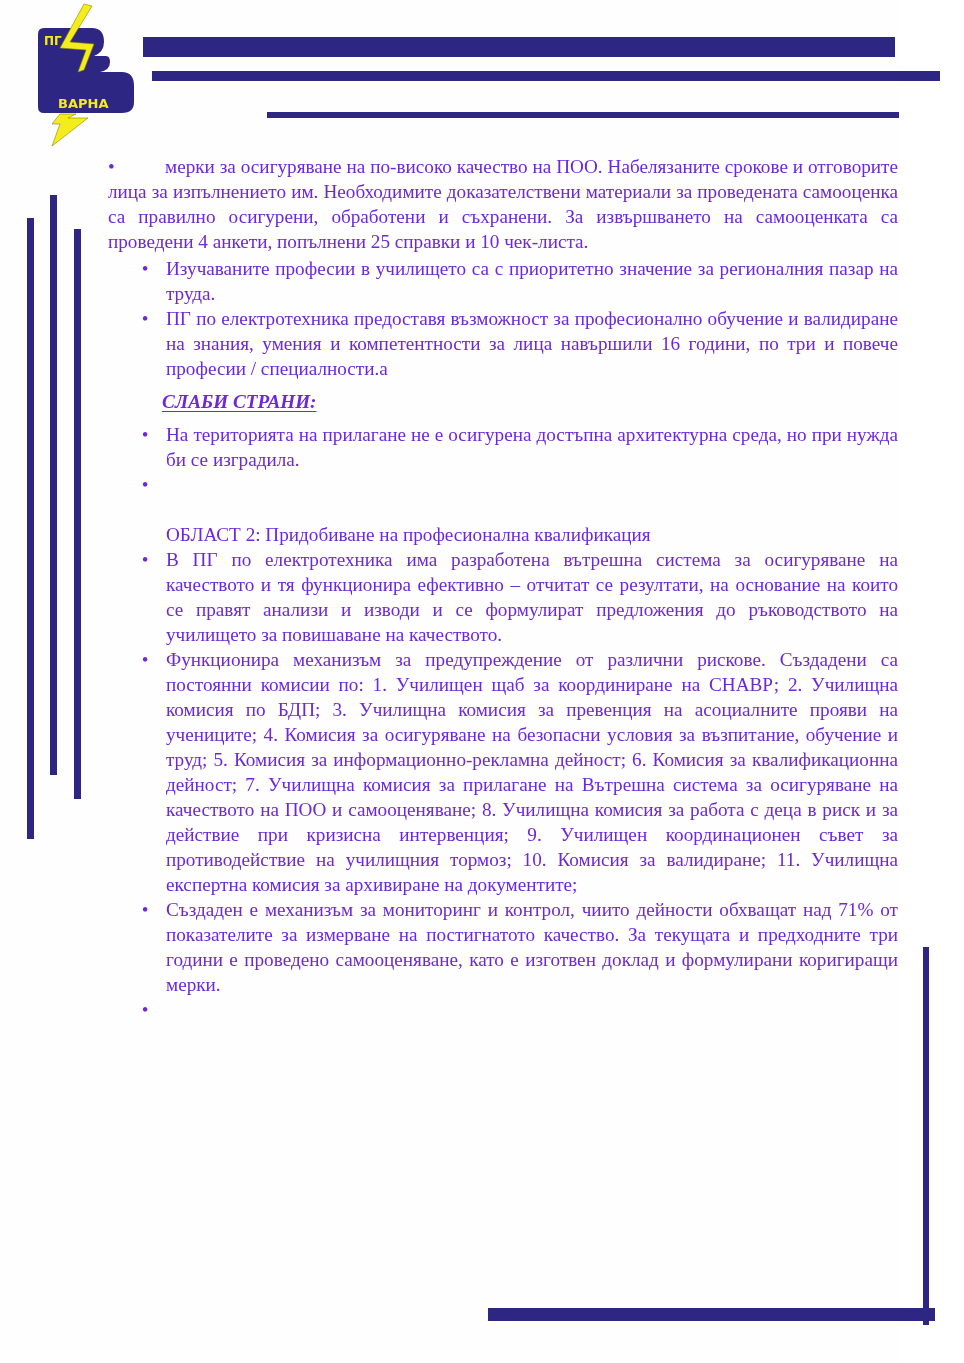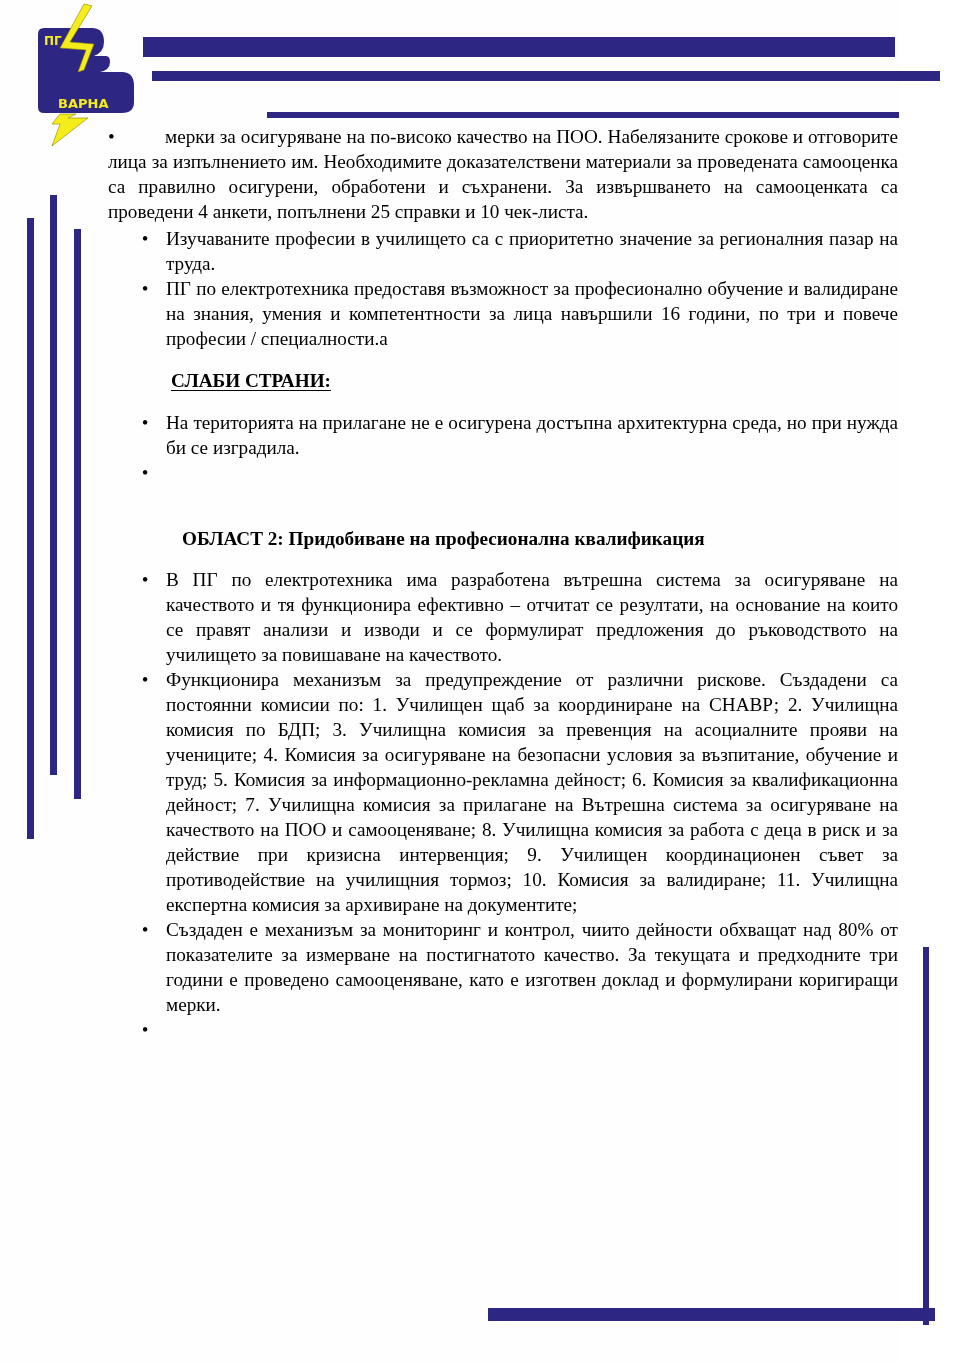--- a/index.html
+++ b/index.html
@@ -4,38 +4,38 @@
 <style>
   html, body { margin: 0; padding: 0; background: #ffffff; }
   body { width: 964px; height: 1363px; position: relative; overflow: hidden; }
   .page { position: absolute; left: 0; top: 0; width: 900px; height: 1363px; background: #fefefe; }
 
   .bar { position: absolute; background: #2e2683; }
 
   .logo { position: absolute; left: 30px; top: 0; width: 112px; height: 150px; }
 
   .content {
-    position: absolute; left: 108px; top: 124px; width: 790px;
+    position: absolute; left: 108px; top: 154px; width: 790px;
     font-family: "Liberation Serif", "DejaVu Serif", serif;
-    font-size: 19.2px; line-height: 25px; color: #000000;
+    font-size: 19.2px; line-height: 25px; color: #6d28d9;
   }
   .p { margin: 0; text-align: justify; }
   .first-bullet { position: relative; text-indent: 0; }
   .first-bullet .dot { display: inline-block; width: 57px; }
   ul.blist { list-style: none; margin: 0; padding: 0; }
   ul.blist li { position: relative; padding-left: 58px; text-align: justify; }
   ul.blist li .bul {
     position: absolute; left: 30px; top: 0; width: 14px; text-align: center;
   }
   .heading-weak {
-    margin: 17px; padding-left: 46px; font-weight: bold; 
+    margin: 8px; padding-left: 46px; font-weight: bold; font-style: italic;
     text-decoration: underline; text-underline-offset: 3px;
   }
   .heading-area {
-    margin: 16px; padding-left: 58px; font-weight: bold;
+    margin: 0; padding-left: 58px; font-weight: normal;
   }
   .gap { height: 50px; }
 </style>
 </head>
 <body>
 
 <div class="page">
 
   <svg class="logo" viewBox="0 0 112 150" xmlns="http://www.w3.org/2000/svg">
 
@@ -73,17 +73,17 @@
       <li><span class="bul">•</span></li>
     </ul>
 
     <div class="gap"></div>
 
     <p class="heading-area">ОБЛАСТ 2: Придобиване на професионална квалификация</p>
 
     <ul class="blist">
       <li><span class="bul">•</span><span>В ПГ по електротехника има разработена вътрешна система за осигуряване на качеството и тя функционира ефективно – отчитат се резултати, на основание на които се правят анализи и изводи и се формулират предложения до ръководството на училището за повишаване на качеството.</span></li>
       <li><span class="bul">•</span><span>Функционира механизъм за предупреждение от различни рискове. Създадени са постоянни комисии по: 1. Училищен щаб за координиране на СНАВР; 2. Училищна комисия по БДП; 3. Училищна комисия за превенция на асоциалните прояви на учениците; 4. Комисия за осигуряване на безопасни условия за възпитание, обучение и труд; 5. Комисия за информационно-рекламна дейност; 6. Комисия за квалификационна дейност; 7. Училищна комисия за прилагане на Вътрешна система за осигуряване на качеството на ПОО и самооценяване; 8. Училищна комисия за работа с деца в риск и за действие при кризисна интервенция; 9. Училищен координационен съвет за противодействие на училищния тормоз; 10. Комисия за валидиране; 11. Училищна експертна комисия за архивиране на документите;</span></li>
-      <li><span class="bul">•</span><span>Създаден е механизъм за мониторинг и контрол, чиито дейности обхващат над 80% от показателите за измерване на постигнатото качество. За текущата и предходните три години е проведено самооценяване, като е изготвен доклад и формулирани коригиращи мерки.</span></li>
+      <li><span class="bul">•</span><span>Създаден е механизъм за мониторинг и контрол, чиито дейности обхващат над 71% от показателите за измерване на постигнатото качество. За текущата и предходните три години е проведено самооценяване, като е изготвен доклад и формулирани коригиращи мерки.</span></li>
       <li><span class="bul">•</span></li>
     </ul>
   </div>
 </div>
 
 </body></html>

